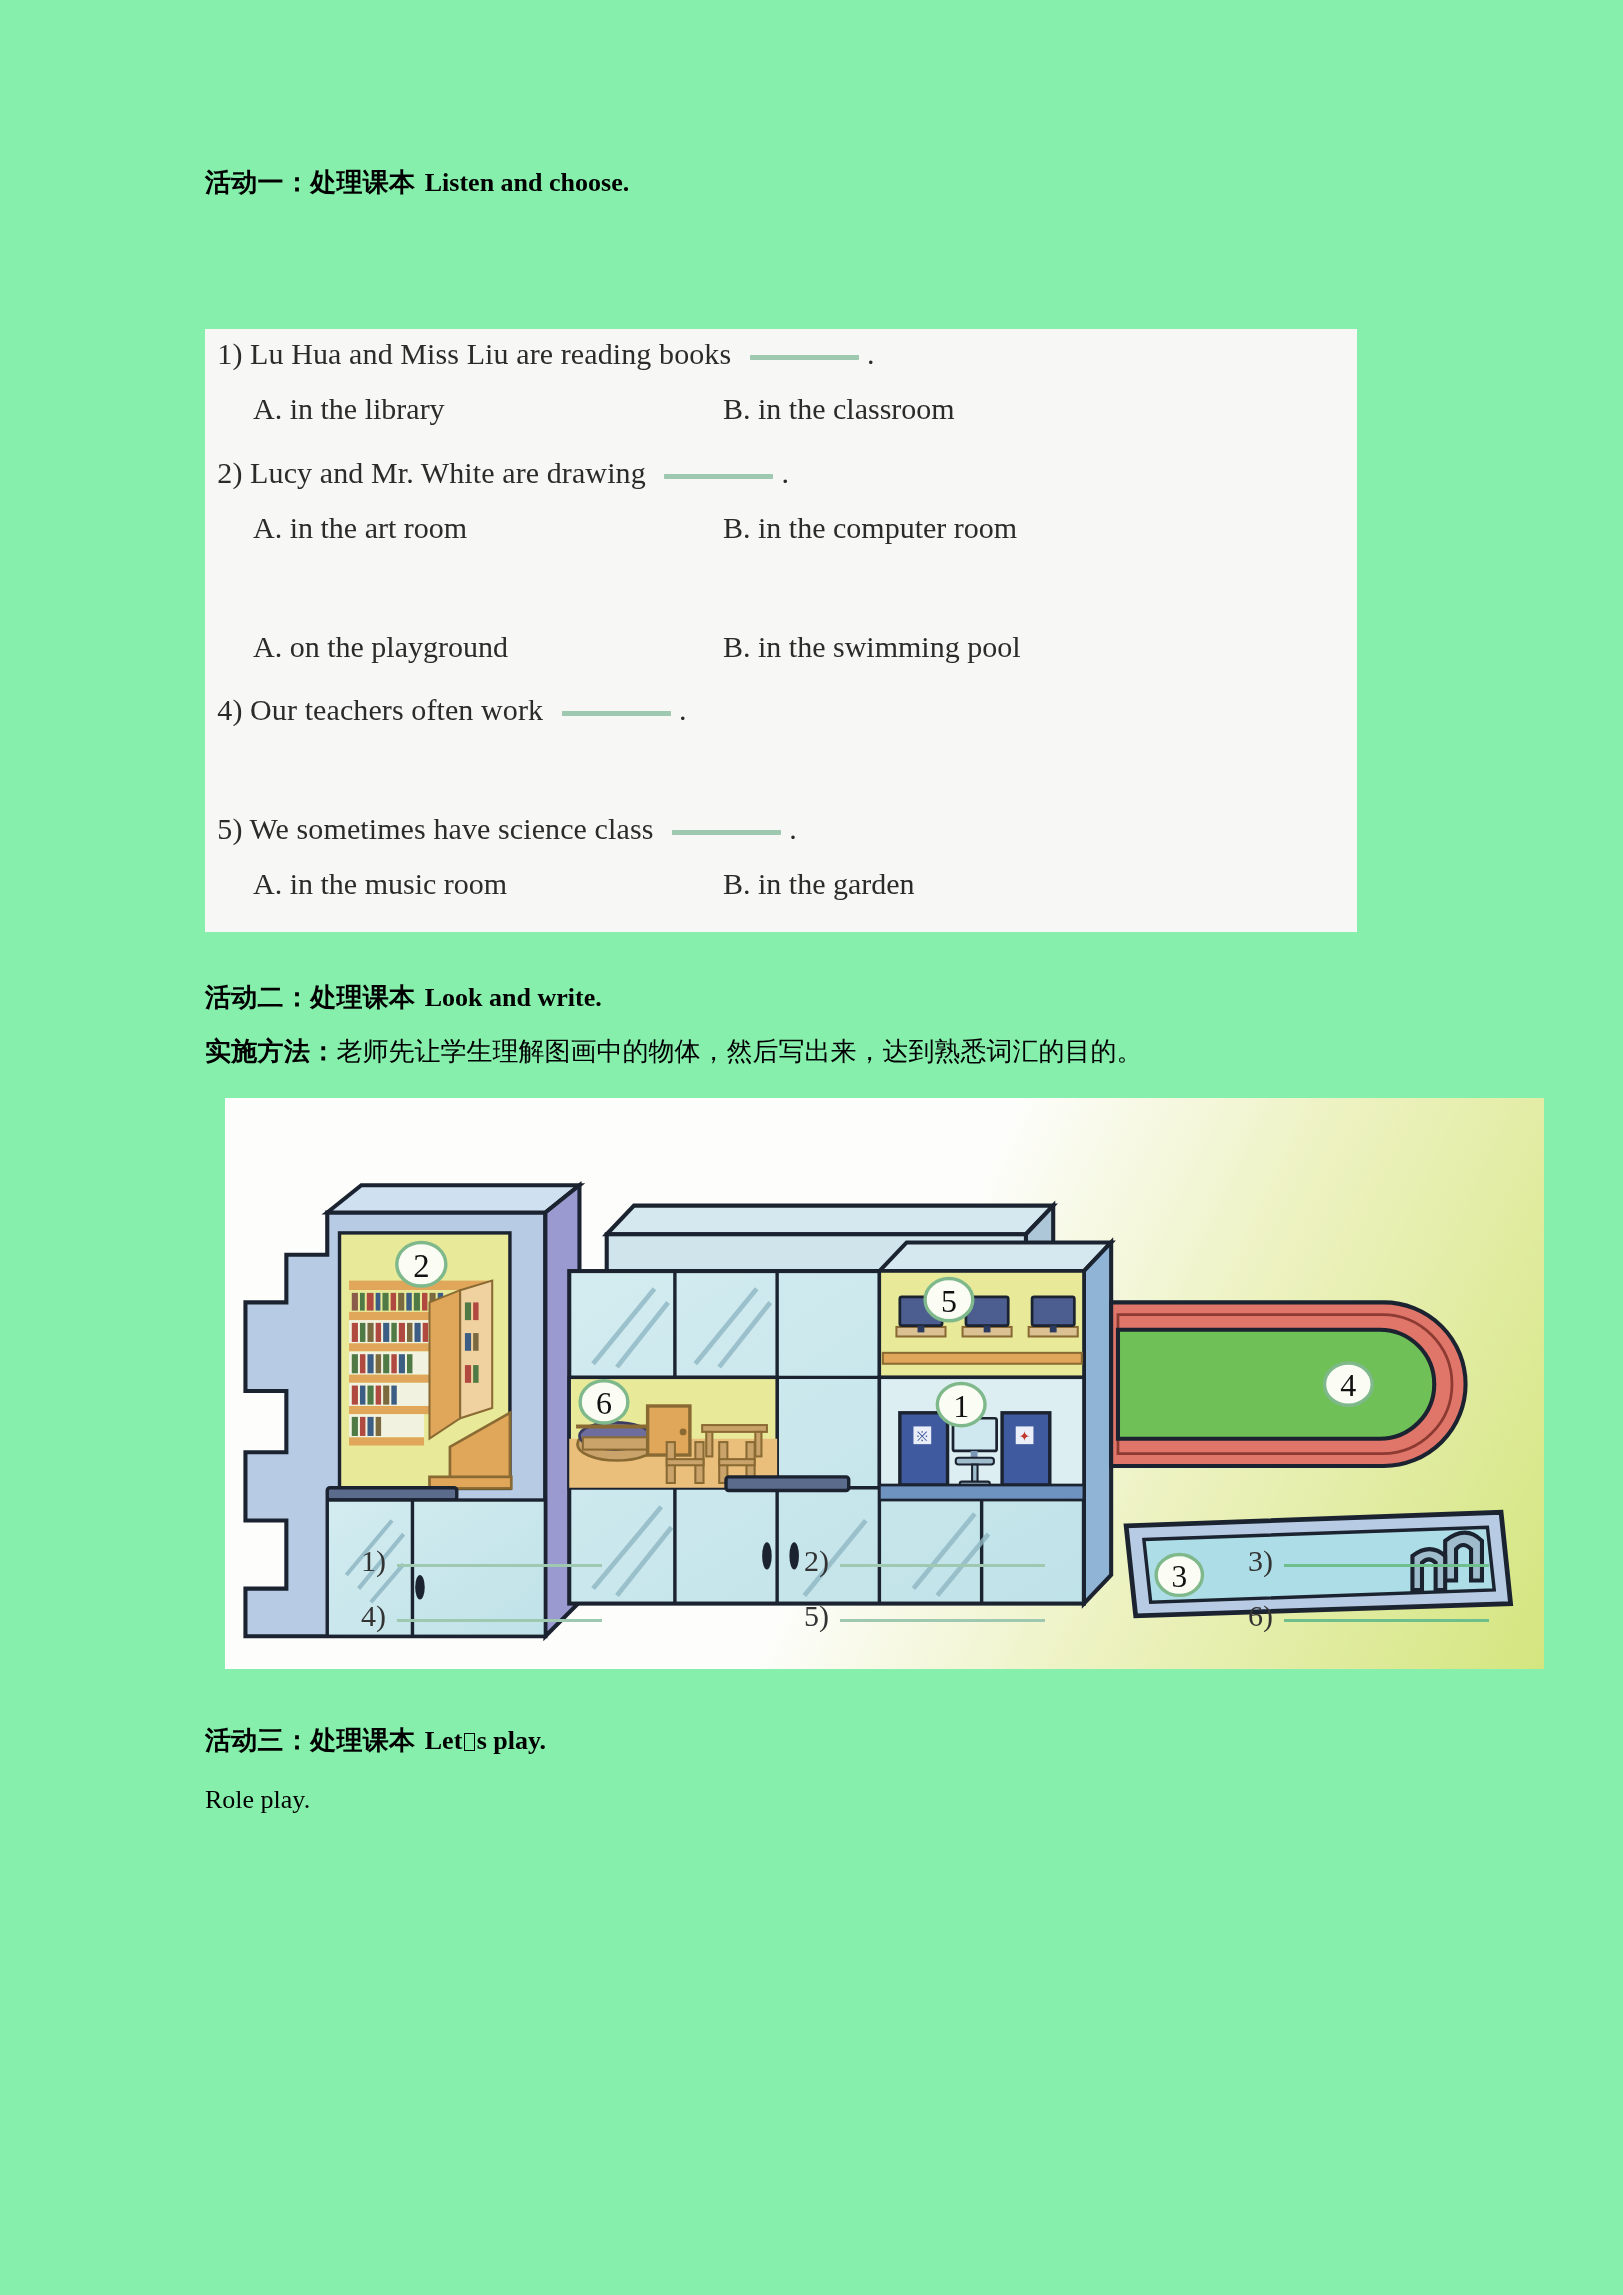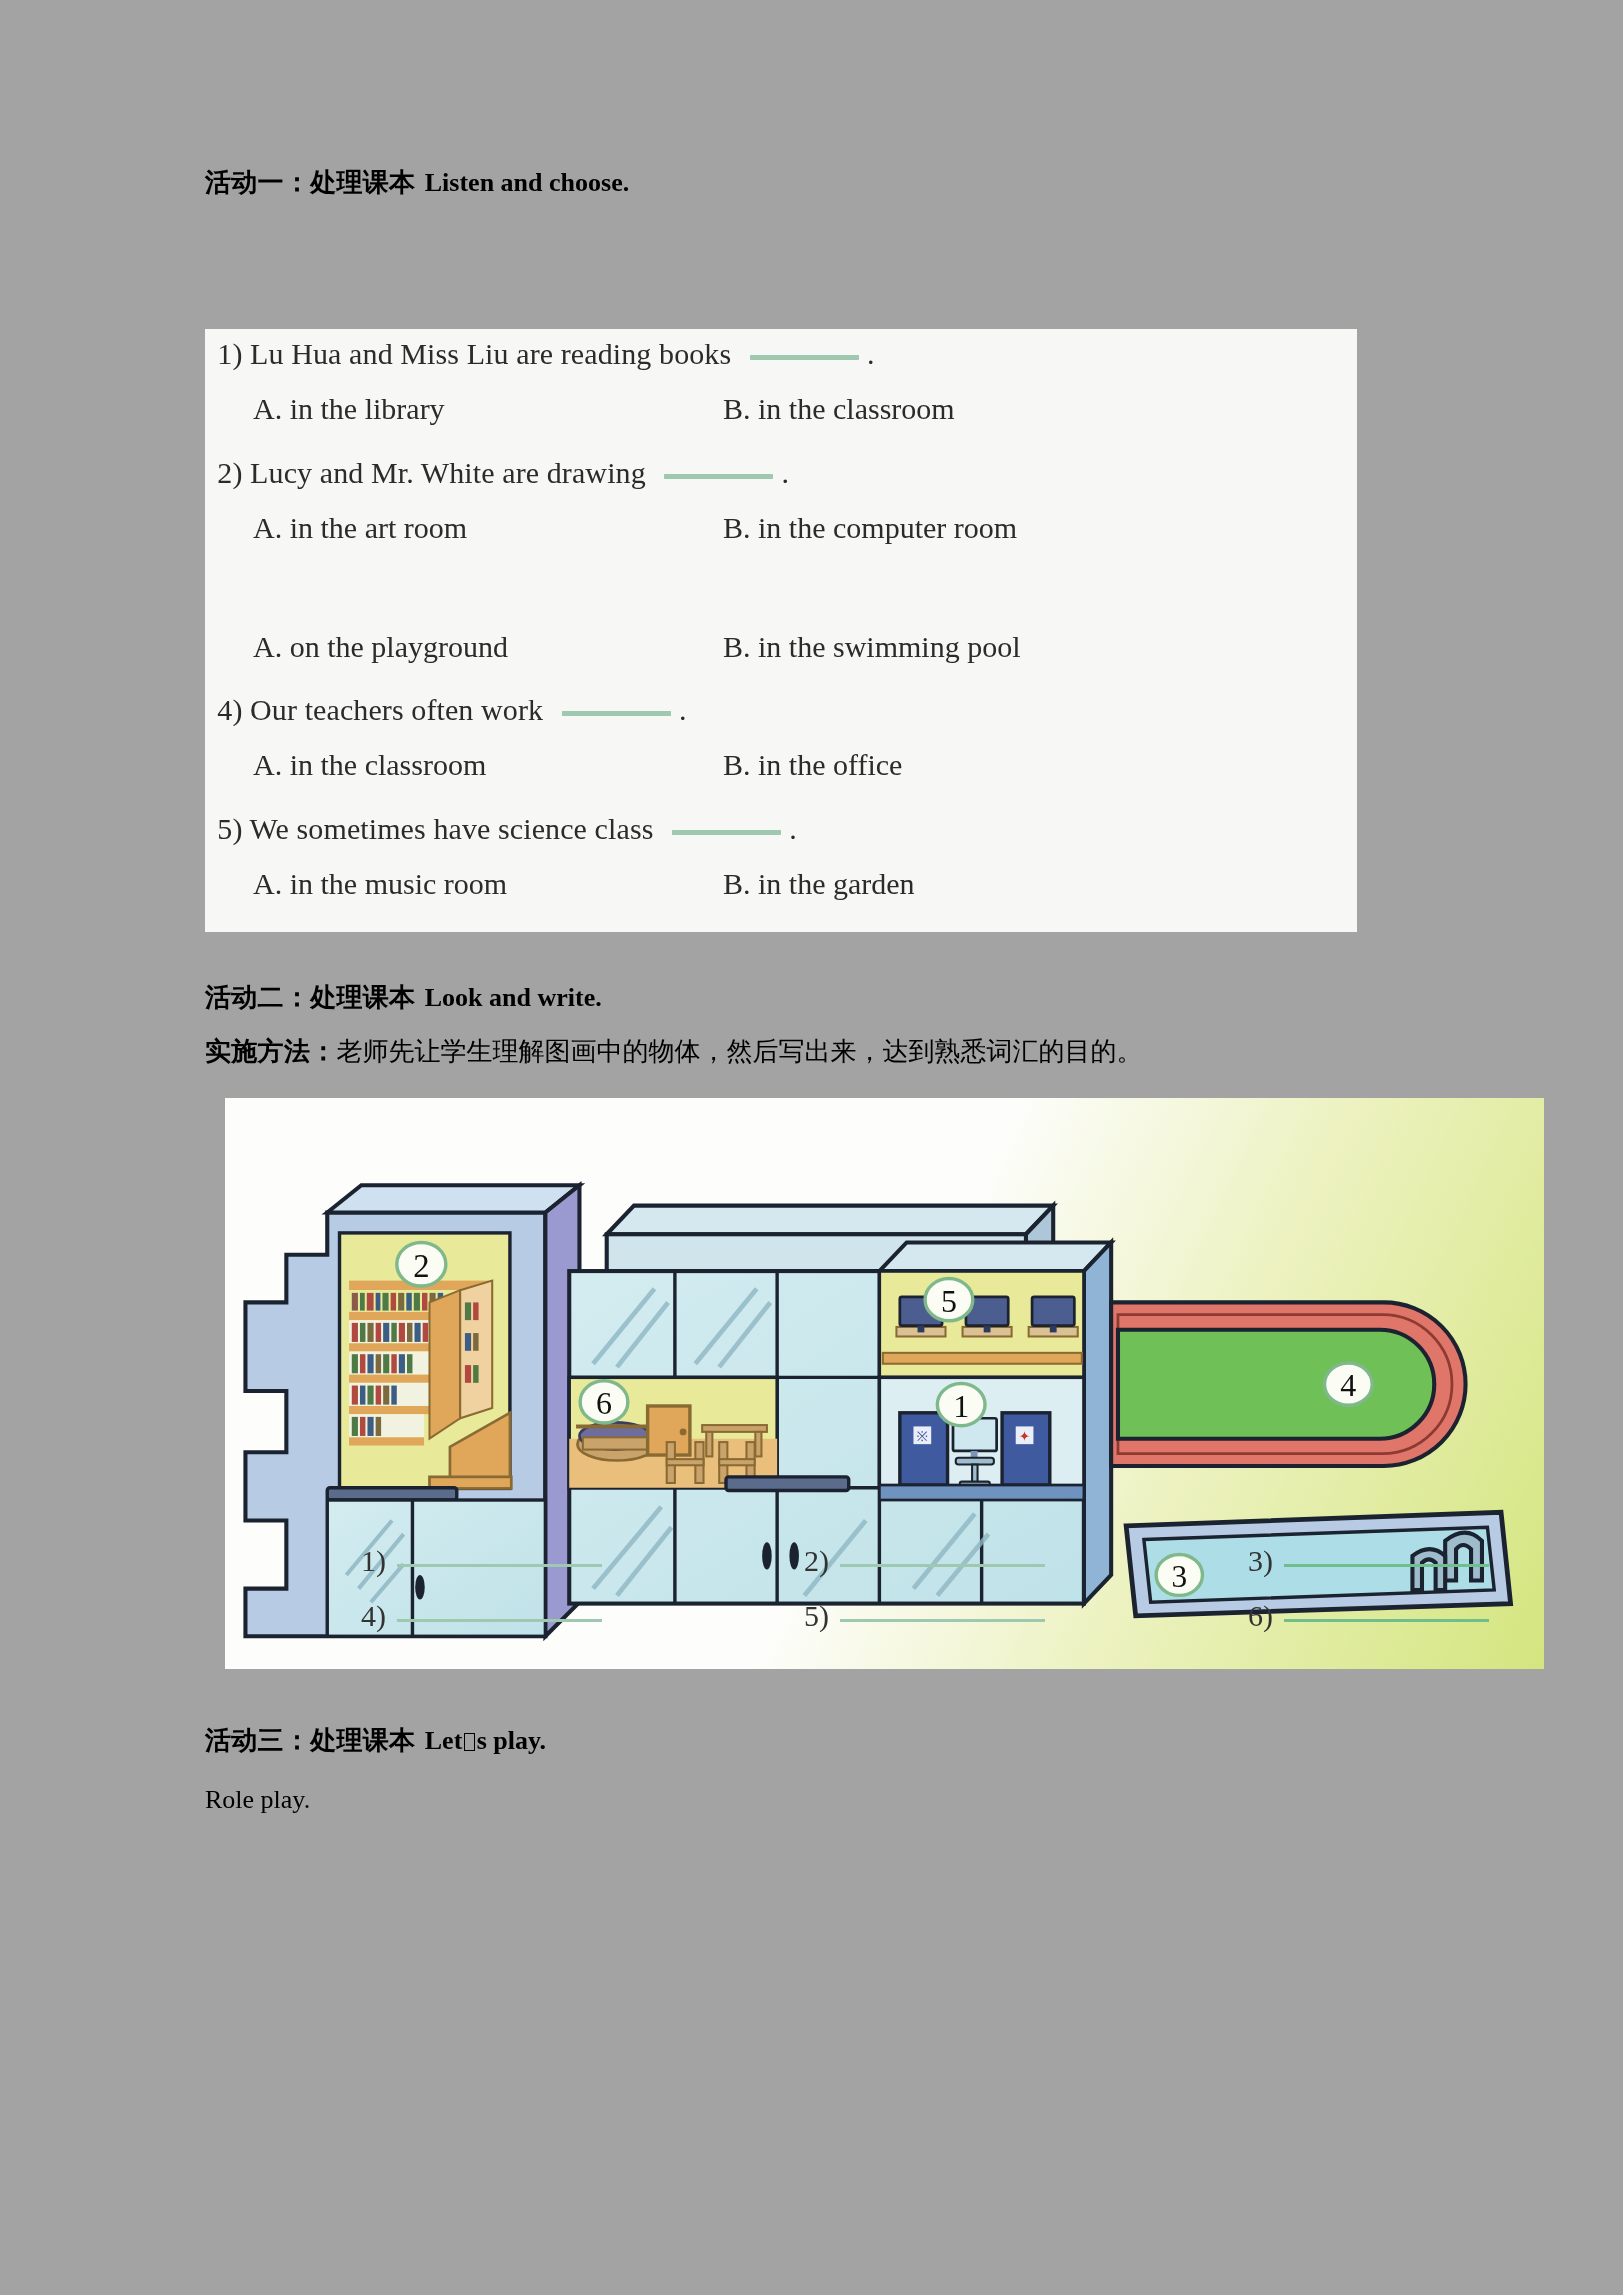--- a/index.html
+++ b/index.html
@@ -12,21 +12,21 @@
     width: 1623px;
     height: 2295px;
     font-family: "Liberation Serif", "DejaVu Serif", serif;
     position: relative;
     overflow: hidden;
   }
 
   .page {
     position: absolute;
     inset: 0;
-    background: #a3a3a3;
+    background: #86efac;
   }
 
   
   .heading-line {
     position: absolute;
     left: 205px;
     font-size: 26px;
     line-height: 1.35;
     color: #000;
     white-space: nowrap;
@@ -195,24 +195,20 @@
       <div class="opt a">A. on the playground</div>
       <div class="opt b">B. in the swimming pool</div>
     </div>
 
     <div class="q-row" style="top:364px;">
       <div class="q-stem">
         <span>4)</span>
         <span>Our teachers often work</span>
         <span class="q-blank"></span><span>.</span>
       </div>
-    </div>
-    <div class="q-row" style="top:419px;">
-      <div class="opt a">A. in the classroom</div>
-      <div class="opt b">B. in the office</div>
     </div>
 
     <div class="q-row" style="top:483px;">
       <div class="q-stem">
         <span>5)</span>
         <span>We sometimes have science class</span>
         <span class="q-blank"></span><span>.</span>
       </div>
     </div>
     <div class="q-row" style="top:538px;">

